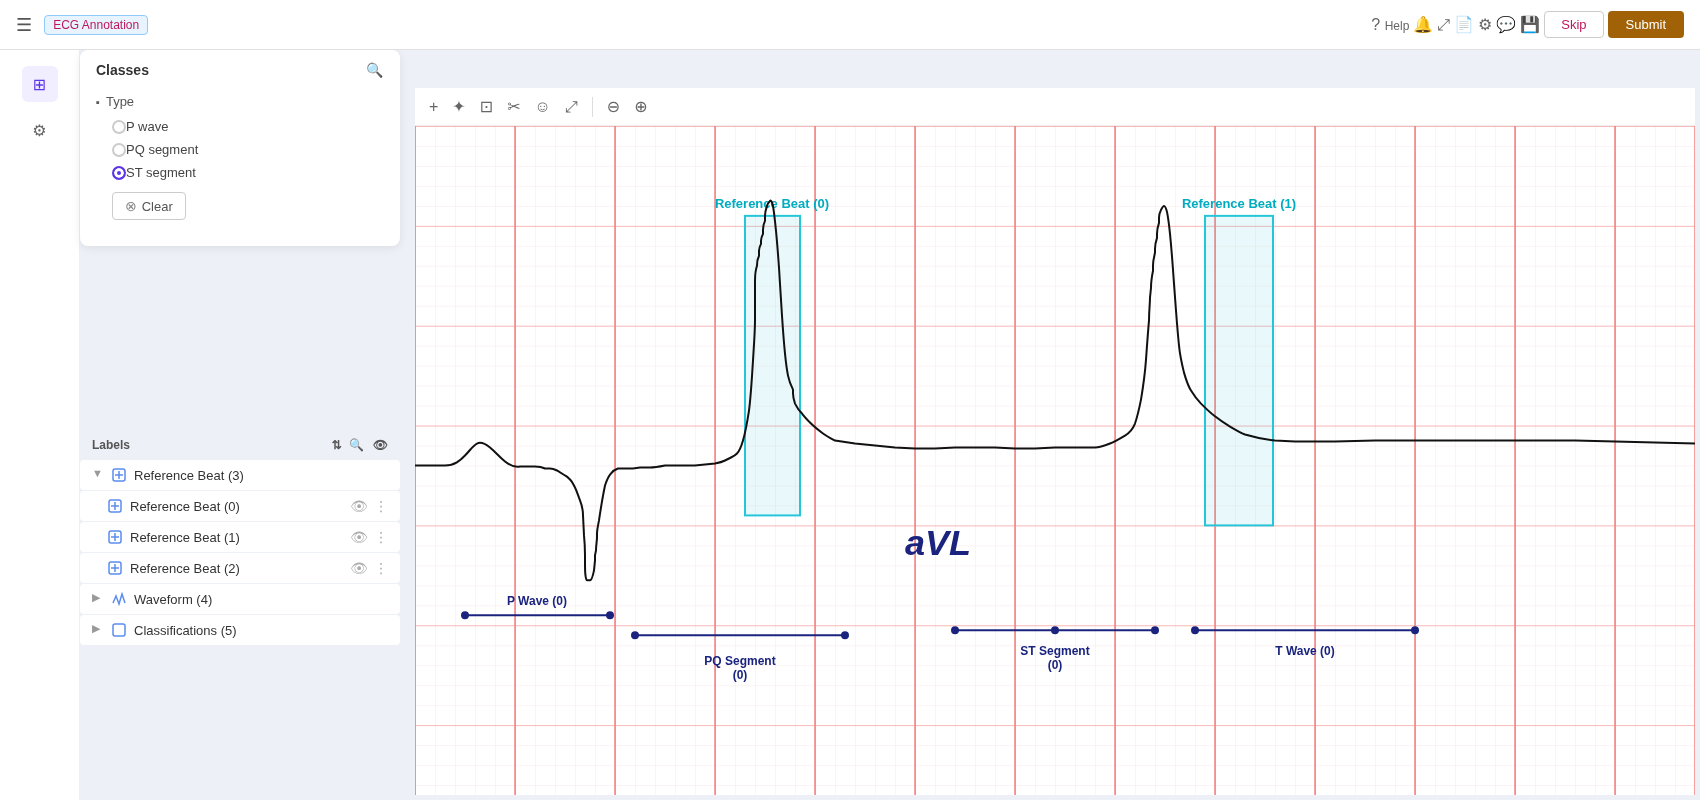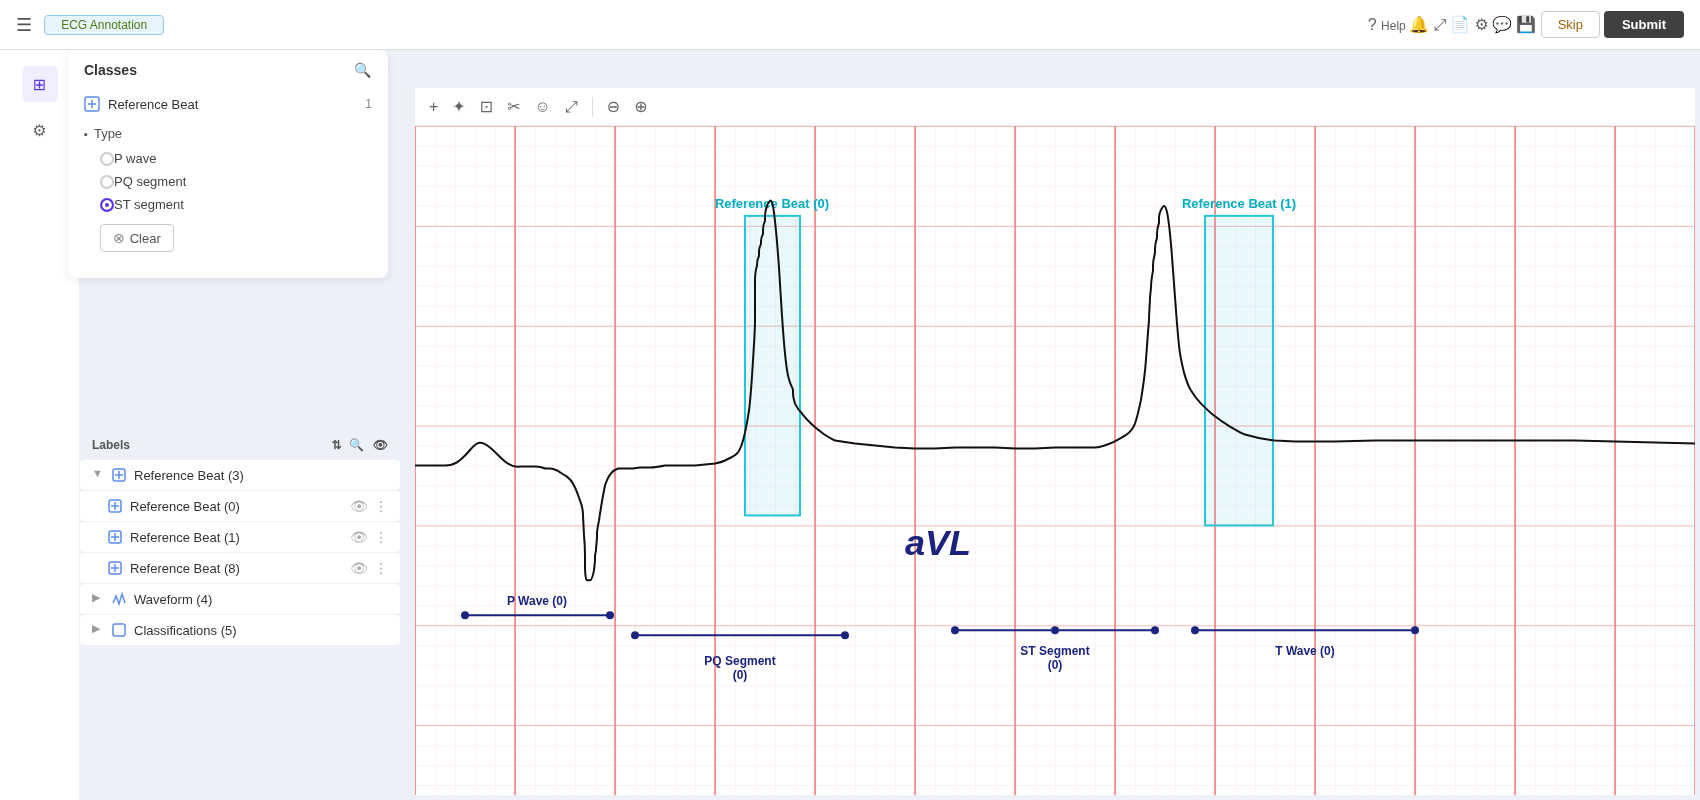--- a/index.html
+++ b/index.html
@@ -26,62 +26,62 @@
     }
     .topbar-menu {
       font-size: 18px;
       color: #555;
       margin-right: 12px;
       cursor: pointer;
     }
     .topbar-tag {
       background: #e8f4fd;
       border: 1px solid #90caf9;
-      color: #4d7c0f;
+      color: #be185d;
       font-size: 12px;
-      padding: 2px 16px;
+      padding: 2px 8px;
       border-radius: 4px;
       font-weight: 500;
     }
     .topbar-right {
       margin-left: auto;
       display: flex;
       align-items: center;
       gap: 4px;
     }
     .topbar-icon {
       color: #666;
       font-size: 16px;
       cursor: pointer;
     }
     .topbar-skip {
       background: #fff;
       border: 1px solid #ccc;
-      color: #a16207;
+      color: #be185d;
       padding: 5px 16px;
       border-radius: 4px;
       cursor: pointer;
       font-size: 13px;
     }
     .topbar-submit {
-      background: #404040;
+      background: #a16207;
       border: none;
       color: #fff;
       padding: 6px 18px;
       border-radius: 4px;
       cursor: pointer;
       font-size: 13px;
-      font-weight: 700;
+      font-weight: 400;
     }
 
     
     .classes-panel {
       position: absolute;
       top: 50px;
-      left: 68px;
+      left: 80px;
       width: 320px;
       background: #fff;
       border-radius: 8px;
       box-shadow: 0 2px 10px rgba(0,0,0,0.08);
       padding: 12px 0;
       z-index: 5;
     }
     .classes-header {
       display: flex;
       align-items: center;
@@ -319,31 +319,20 @@
   <div class="sidebar-left-icon active">⊞</div>
   <div class="sidebar-left-icon">⚙</div>
 </div>
 
 <div class="classes-panel">
   <div class="classes-header">
     <span>Classes</span>
     <span style="cursor:pointer;color:#888;">🔍</span>
   </div>
 
-  <div class="classes-item">
-    <div class="classes-item-icon">
-      <svg width="16" height="16" viewBox="0 0 16 16">
-        <rect x="1" y="1" width="14" height="14" rx="2" fill="none" stroke="#5b8dee" stroke-width="1.5"></rect>
-        <line x1="4" y1="8" x2="12" y2="8" stroke="#5b8dee" stroke-width="1.5"></line>
-        <line x1="8" y1="4" x2="8" y2="12" stroke="#5b8dee" stroke-width="1.5"></line>
-      </svg>
-    </div>
-    <span>Reference Beat</span>
-    <span class="classes-item-count">1</span>
-  </div>
 
 
   <div class="type-section">
     <div class="type-header">
       <span class="type-header-icon">▪</span>
       <span>Type</span>
     </div>
     <div class="radio-item">
       <div class="radio-circle"></div>
       <span>P wave</span>
@@ -416,21 +405,21 @@
   </div>
 
   <div class="label-row" style="padding-left:28px;">
     <div class="label-row-icon">
       <svg width="14" height="14" viewBox="0 0 14 14">
           <rect x="1" y="1" width="12" height="12" rx="2" fill="none" stroke="#5b8dee" stroke-width="1.5"></rect>
           <line x1="3" y1="7" x2="11" y2="7" stroke="#5b8dee" stroke-width="1.5"></line>
           <line x1="7" y1="3" x2="7" y2="11" stroke="#5b8dee" stroke-width="1.5"></line>
         </svg>
     </div>
-    <span>Reference Beat (8)</span>
+    <span>Reference Beat (2)</span>
     <div class="label-row-actions">
       <span>👁</span>
       <span>⋮</span>
     </div>
   </div>
 
   <div class="label-row">
     <span class="label-row-expand">▶</span>
     <div class="label-row-icon">
       <svg width="14" height="14" viewBox="0 0 14 14">

